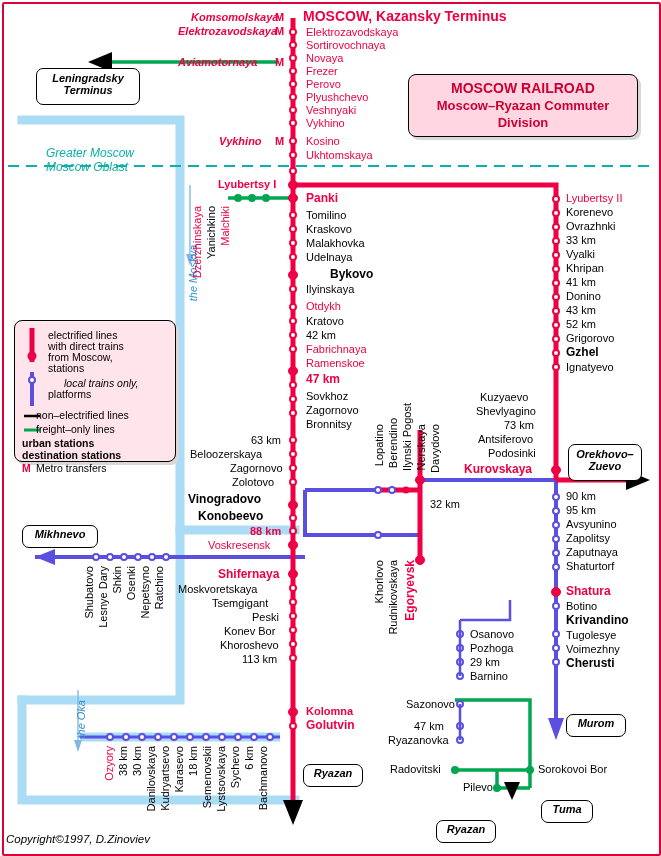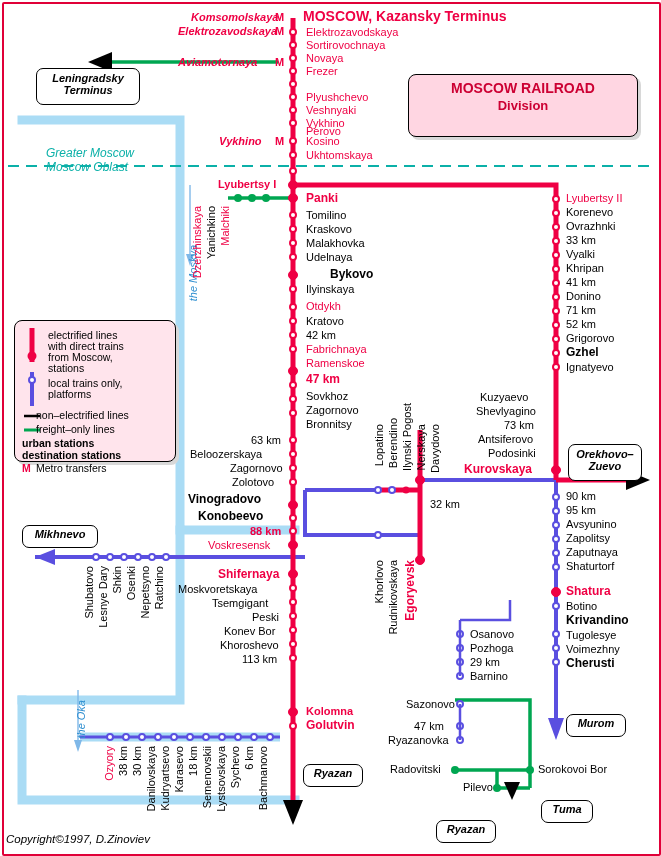--- a/index.html
+++ b/index.html
@@ -247,20 +247,21 @@
     <circle cx="497" cy="788" r="4"></circle>
     <circle cx="530" cy="770" r="4"></circle>
   </g>
   <polygon points="512,800 504,782 520,782" fill="#000"></polygon>
 </svg>
 
 <div class="bordr"></div>
 
 <div class="titlebox" style="left:408px;top:74px;width:228px;height:56px;padding-top:5px;font-size:14px;line-height:17px;">
   <div>MOSCOW RAILROAD</div>
+  <div style="font-size:13px;">Moscow–Ryazan Commuter</div>
   <div style="font-size:13px;">Division</div>
 </div>
 
 <div class="lbl redb" style="left:303px;top:11px;font-size:14px;">MOSCOW, Kazansky Terminus</div>
 
 <div class="box" style="left:36px;top:68px;width:102px;height:32px;font-size:11px;padding-top:3px;">
   <div>Leningradsky</div>
   <div>Terminus</div>
 </div>
 <div class="box" style="left:568px;top:444px;width:72px;height:32px;font-size:11px;padding-top:3px;">
@@ -295,21 +296,21 @@
   <circle cx="18" cy="36" r="4.5" fill="#ef0044"></circle>
   <line x1="18" y1="52" x2="18" y2="86" stroke="#5a4fe0" stroke-width="4"></line>
   <circle cx="18" cy="60" r="3" fill="#fff" stroke="#5a4fe0" stroke-width="2"></circle>
   <line x1="10" y1="96" x2="26" y2="96" stroke="#000" stroke-width="2.5"></line>
   <line x1="10" y1="110" x2="26" y2="110" stroke="#00a651" stroke-width="3"></line>
 </svg>
 <div class="legtxt" style="left:48px;top:330px;">electrified lines</div>
 <div class="legtxt" style="left:48px;top:341px;">with direct trains</div>
 <div class="legtxt" style="left:48px;top:352px;">from Moscow,</div>
 <div class="legtxt" style="left:48px;top:363px;">stations</div>
-<div class="legtxt" style="left:48px;top:378px;">local trains only,</div>
+<div class="legtxt" style="left:64px;top:378px;font-style:italic;">local trains only,</div>
 <div class="legtxt" style="left:48px;top:389px;">platforms</div>
 <div class="legtxt" style="left:36px;top:410px;">non–electrified lines</div>
 <div class="legtxt" style="left:36px;top:424px;">freight–only lines</div>
 <div class="legtxt" style="left:22px;top:438px;font-weight:bold;">urban stations</div>
 <div class="legtxt" style="left:22px;top:450px;font-weight:bold;">destination stations</div>
 <div class="legtxt" style="left:22px;top:463px;color:#ef0044;font-weight:bold;">M</div>
 <div class="legtxt" style="left:36px;top:463px;">Metro transfers</div>
 
 <div class="lbl redb" style="left:191px;top:12px;font-style:italic;">Komsomolskaya</div>
 <div class="lbl redb" style="left:275px;top:12px;">M</div>
@@ -317,21 +318,21 @@
 <div class="lbl redb" style="left:275px;top:26px;">M</div>
 <div class="lbl redb" style="left:178px;top:57px;font-style:italic;">Aviamotornaya</div>
 <div class="lbl redb" style="left:275px;top:57px;">M</div>
 <div class="lbl redb" style="left:219px;top:136px;font-style:italic;">Vykhino</div>
 <div class="lbl redb" style="left:275px;top:136px;">M</div>
 
 <div class="lbl red" style="left:306px;top:27px;">Elektrozavodskaya</div>
 <div class="lbl red" style="left:306px;top:40px;">Sortirovochnaya</div>
 <div class="lbl red" style="left:306px;top:53px;">Novaya</div>
 <div class="lbl red" style="left:306px;top:66px;">Frezer</div>
-<div class="lbl red" style="left:306px;top:79px;margin-top:47px;">Perovo</div>
+<div class="lbl red" style="left:306px;top:79px;">Perovo</div>
 <div class="lbl red" style="left:306px;top:92px;">Plyushchevo</div>
 <div class="lbl red" style="left:306px;top:105px;">Veshnyaki</div>
 <div class="lbl red" style="left:306px;top:118px;">Vykhino</div>
 <div class="lbl red" style="left:306px;top:136px;">Kosino</div>
 <div class="lbl red" style="left:306px;top:150px;text-align:center;">Ukhtomskaya</div>
 
 <div class="lbl redb" style="left:218px;top:179px;">Lyubertsy I</div>
 <div class="lbl red" style="left:566px;top:193px;">Lyubertsy II</div>
 
 <div class="lbl red" style="left:192px;top:206px;writing-mode:vertical-rl;transform:rotate(180deg);">Dzerzhinskaya</div>
@@ -372,21 +373,21 @@
 <div class="lbl red" style="left:306px;top:706px;font-weight:bold;">Kolomna</div>
 <div class="lbl redb" style="left:306px;top:720px;font-size:12px;">Golutvin</div>
 
 <div class="lbl blk" style="left:566px;top:207px;">Korenevo</div>
 <div class="lbl blk" style="left:566px;top:221px;">Ovrazhnki</div>
 <div class="lbl blk" style="left:566px;top:235px;">33 km</div>
 <div class="lbl blk" style="left:566px;top:249px;">Vyalki</div>
 <div class="lbl blk" style="left:566px;top:263px;">Khripan</div>
 <div class="lbl blk" style="left:566px;top:277px;">41 km</div>
 <div class="lbl blk" style="left:566px;top:291px;">Donino</div>
-<div class="lbl blk" style="left:566px;top:305px;">71 km</div>
+<div class="lbl blk" style="left:566px;top:305px;">43 km</div>
 <div class="lbl blk" style="left:566px;top:319px;">52 km</div>
 <div class="lbl blk" style="left:566px;top:333px;">Grigorovo</div>
 <div class="lbl blkb" style="left:566px;top:347px;font-size:12px;">Gzhel</div>
 <div class="lbl blk" style="left:566px;top:362px;">Ignatyevo</div>
 <div class="lbl blk" style="left:480px;top:392px;">Kuzyaevo</div>
 <div class="lbl blk" style="left:476px;top:406px;">Shevlyagino</div>
 <div class="lbl blk" style="left:504px;top:420px;">73 km</div>
 <div class="lbl blk" style="left:478px;top:434px;">Antsiferovo</div>
 <div class="lbl blk" style="left:488px;top:448px;">Podosinki</div>
 <div class="lbl redb" style="left:464px;top:464px;font-size:12px;">Kurovskaya</div>

